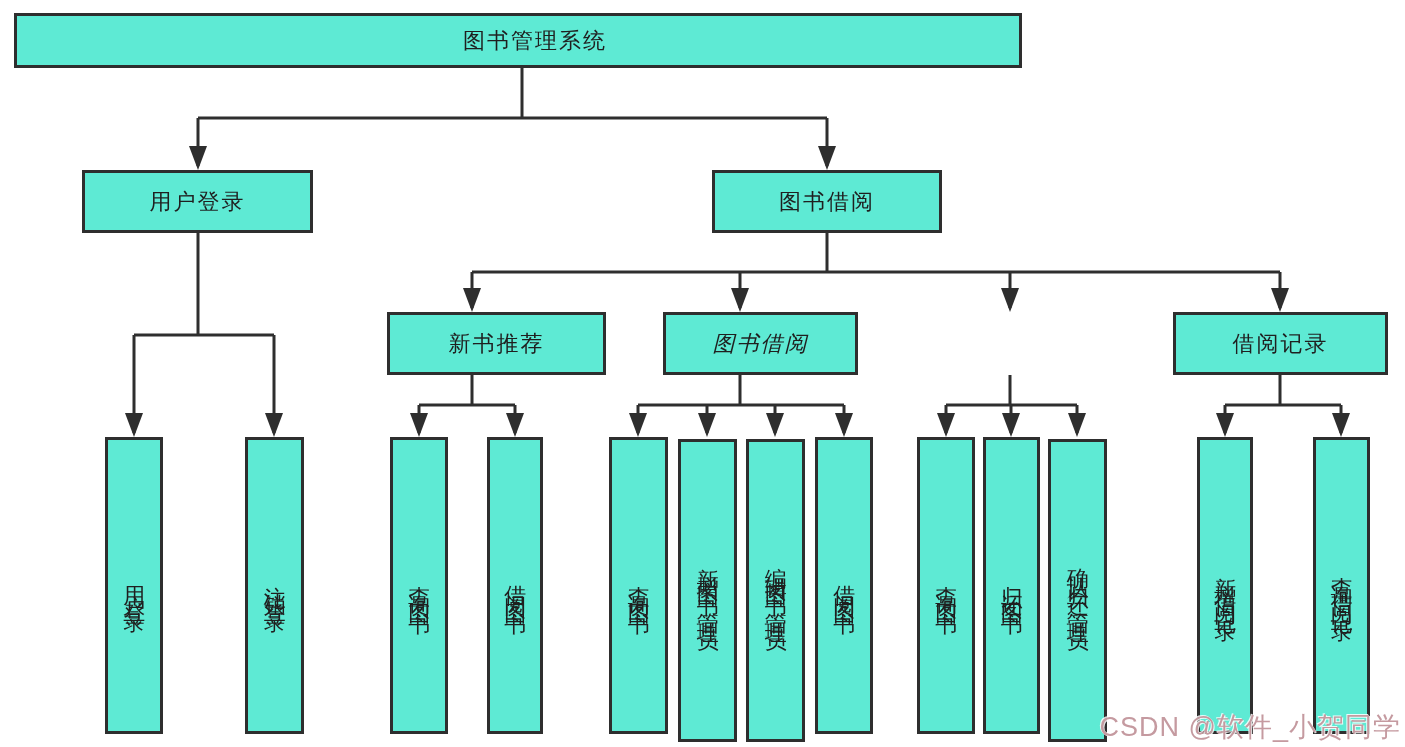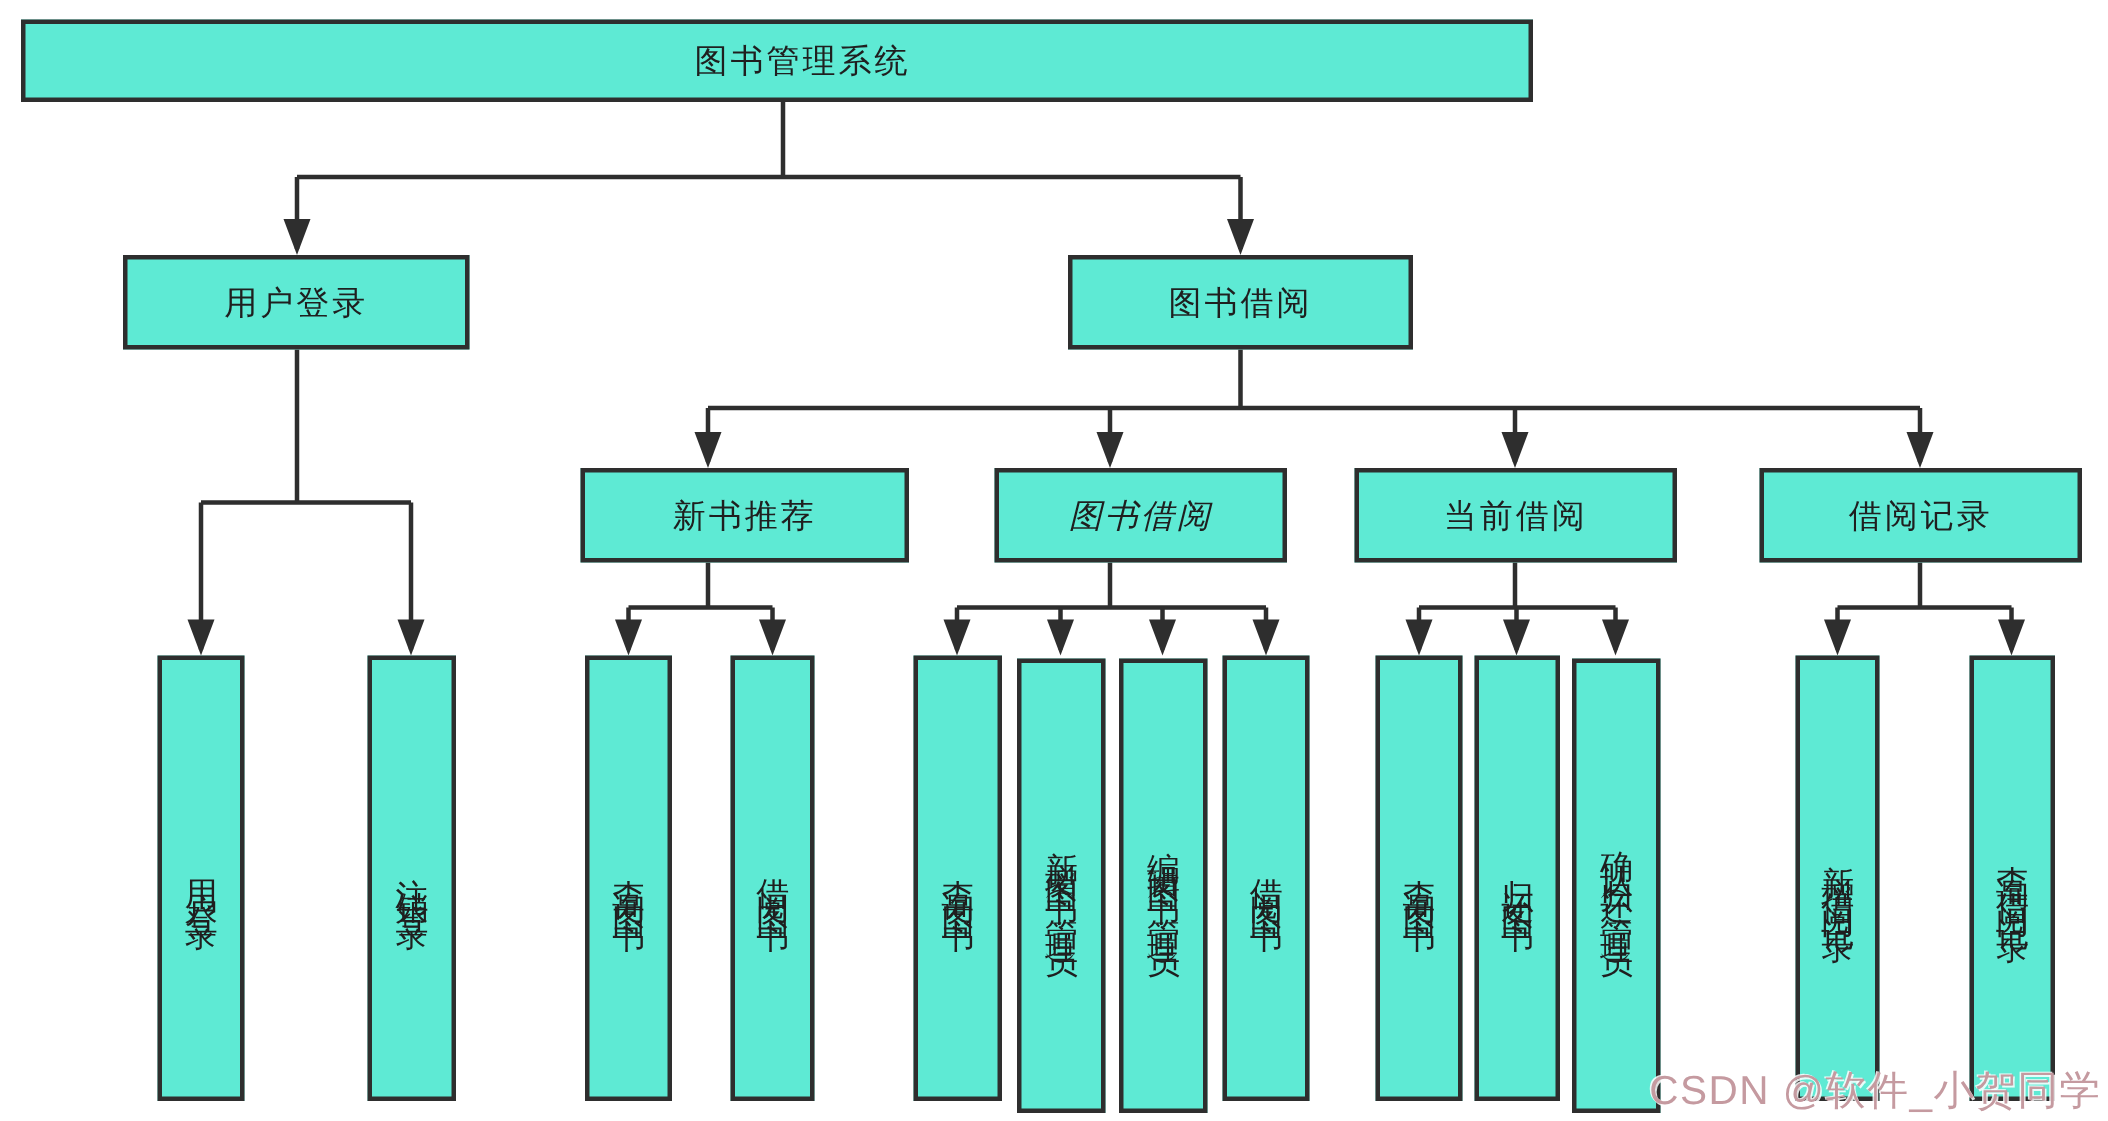--- a/index.html
+++ b/index.html
@@ -129,23 +129,20 @@
   <div class="node h" style="left:712px; top:170px; width:230px; height:63px;">
     <span class="lbl">图书借阅</span>
   </div>
 
   <div class="node h" style="left:363px; top:312px; width:219px; height:63px;margin-left:24px;">
     <span class="lbl">新书推荐</span>
   </div>
   <div class="node h" style="left:663px; top:312px; width:195px; height:63px;font-style:italic;">
     <span class="lbl">图书借阅</span>
   </div>
-  <div class="node h" style="left:903px; top:312px; width:215px; height:63px;">
-    <span class="lbl">当前借阅</span>
-  </div>
   <div class="node h" style="left:1173px; top:312px; width:215px; height:63px;">
     <span class="lbl">借阅记录</span>
   </div>
 
   <div class="node v" style="left:105px; top:437px; width:58px; height:297px;">
     <span class="lbl">用户登录</span>
   </div>
   <div class="node v" style="left:245px; top:437px; width:59px; height:297px;">
     <span class="lbl">注销登录</span>
   </div>

